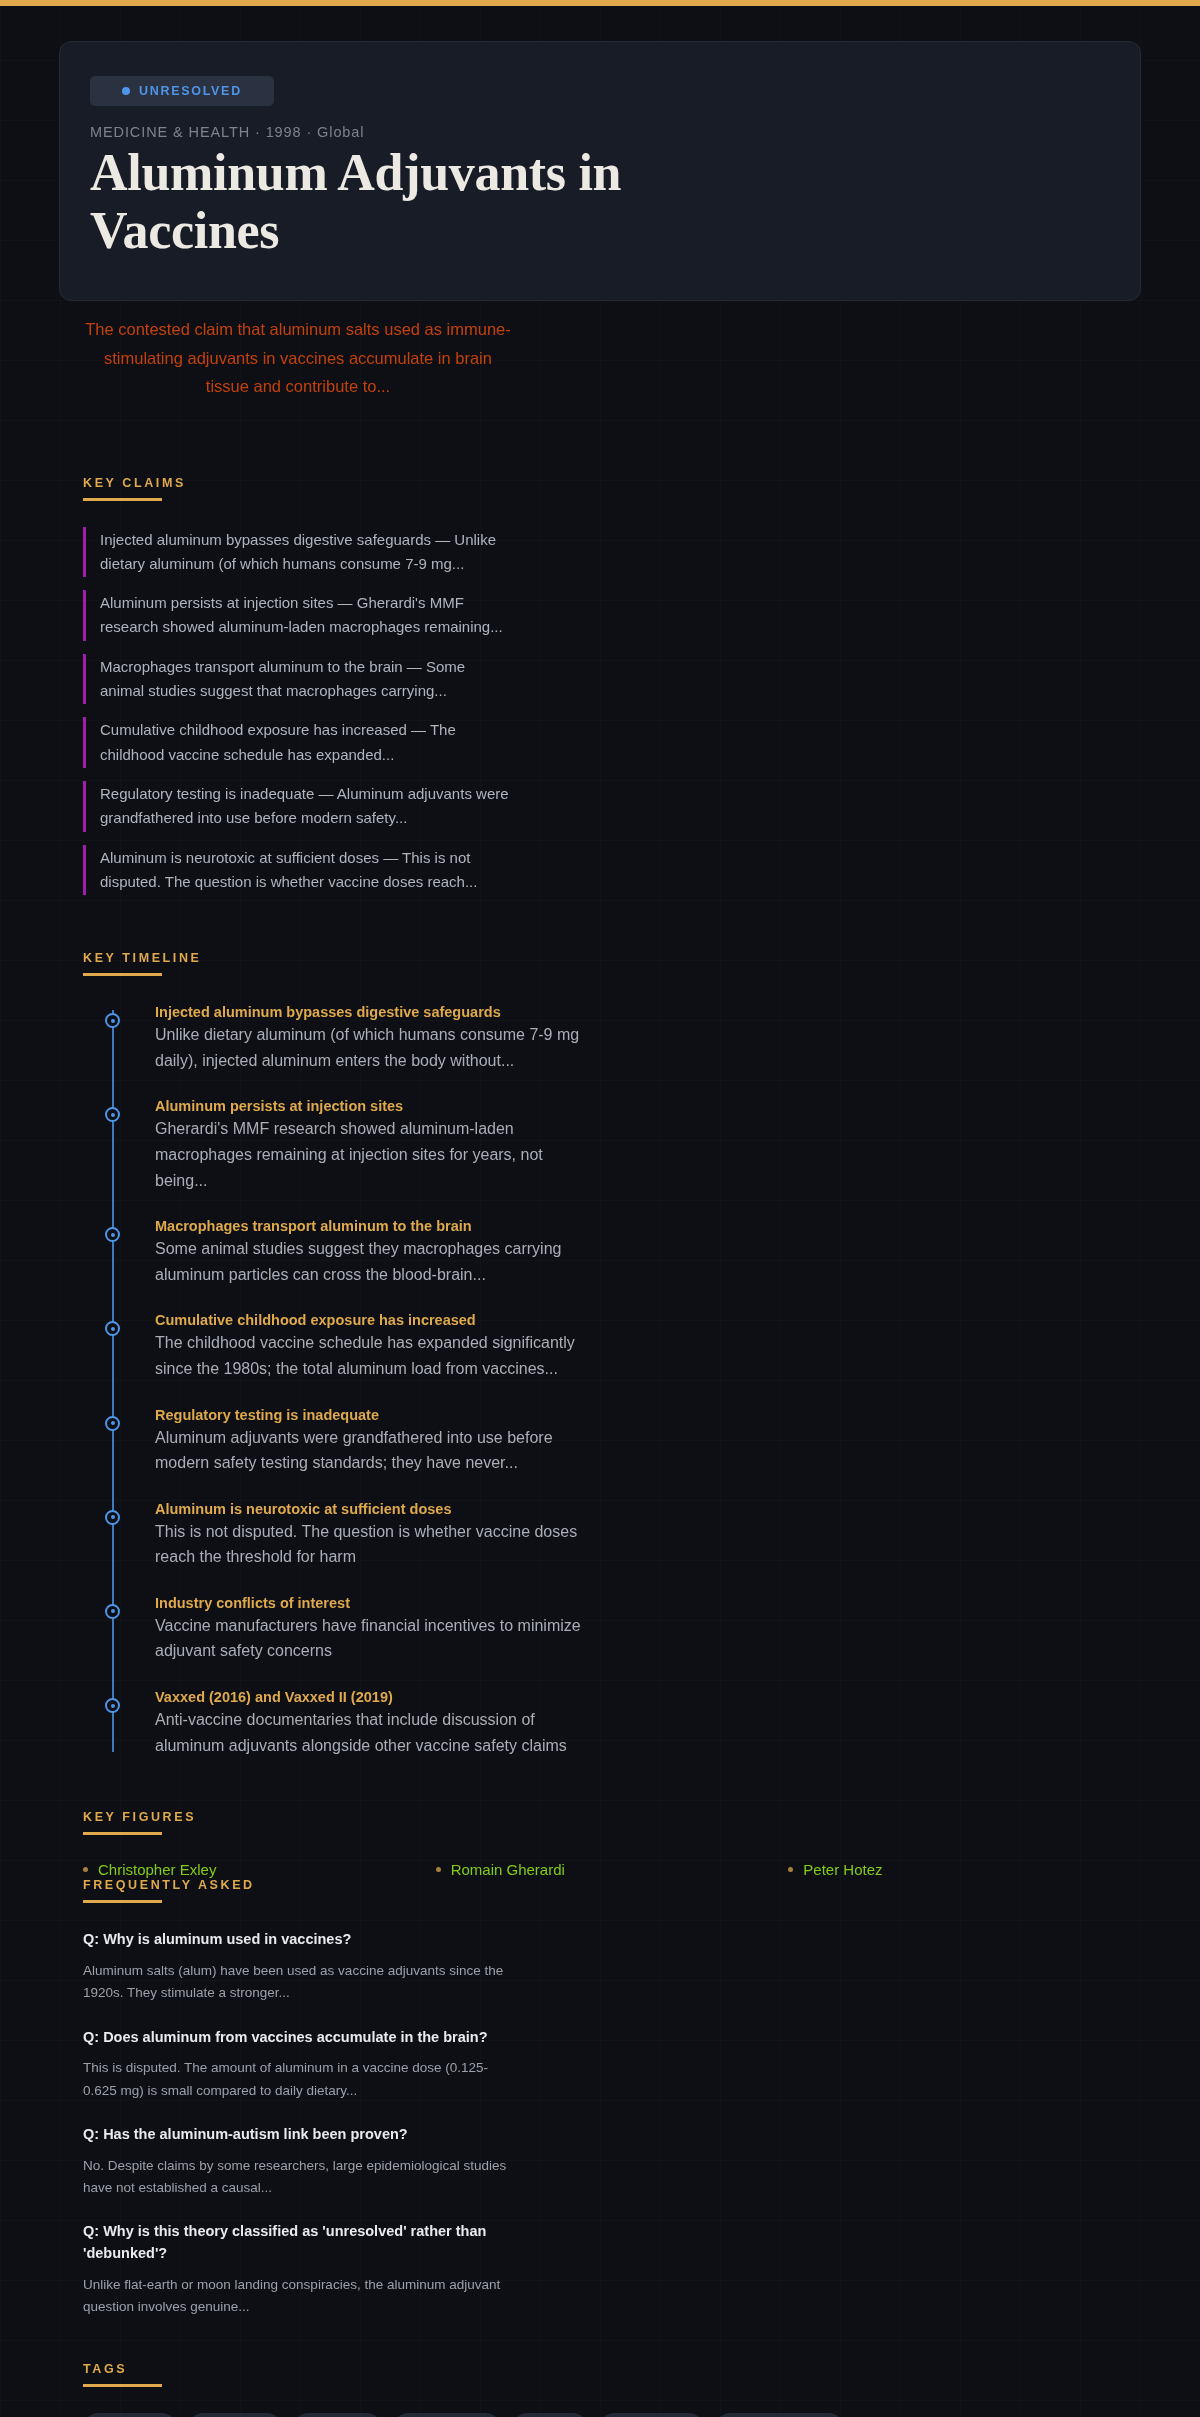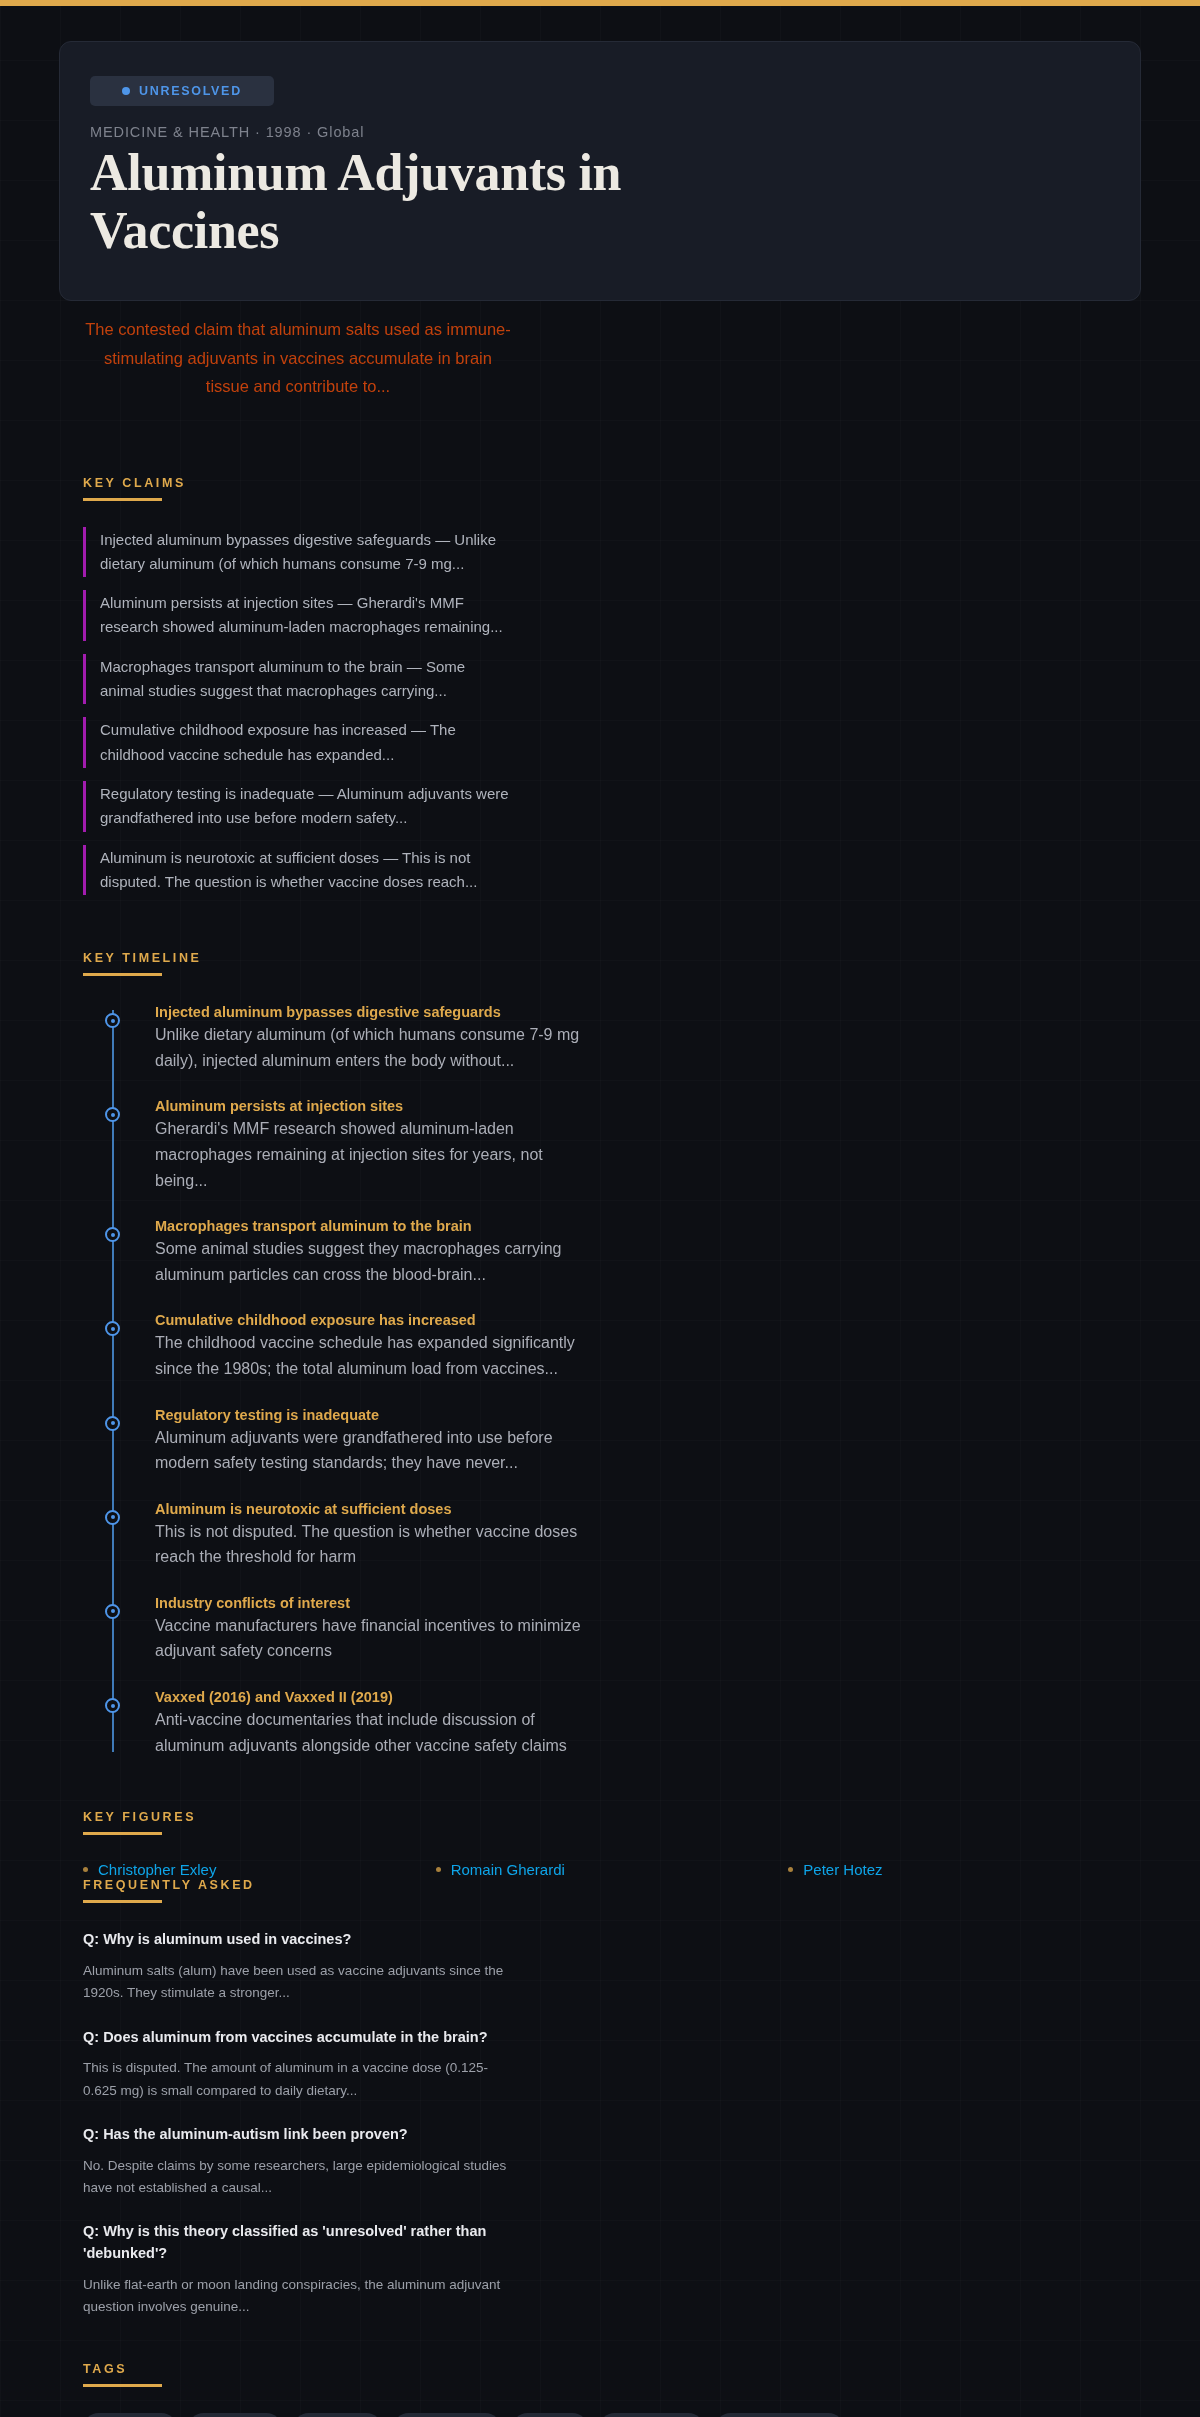--- a/index.html
+++ b/index.html
@@ -193,21 +193,21 @@
     margin-top: 26px;
     display: grid;
     grid-template-columns: repeat(3, 1fr);
     gap: 14px 0;
   }
   .figure {
     display: flex;
     align-items: center;
     gap: 10px;
     font-size: 15px;
-    color: #0ea5e9;
+    color: #84cc16;
   }
   .fig-dot {
     width: 5px; height: 5px;
     border-radius: 50%;
     background: #a8803c;
     flex: none;
   }
 
   
   #faq-section { }

